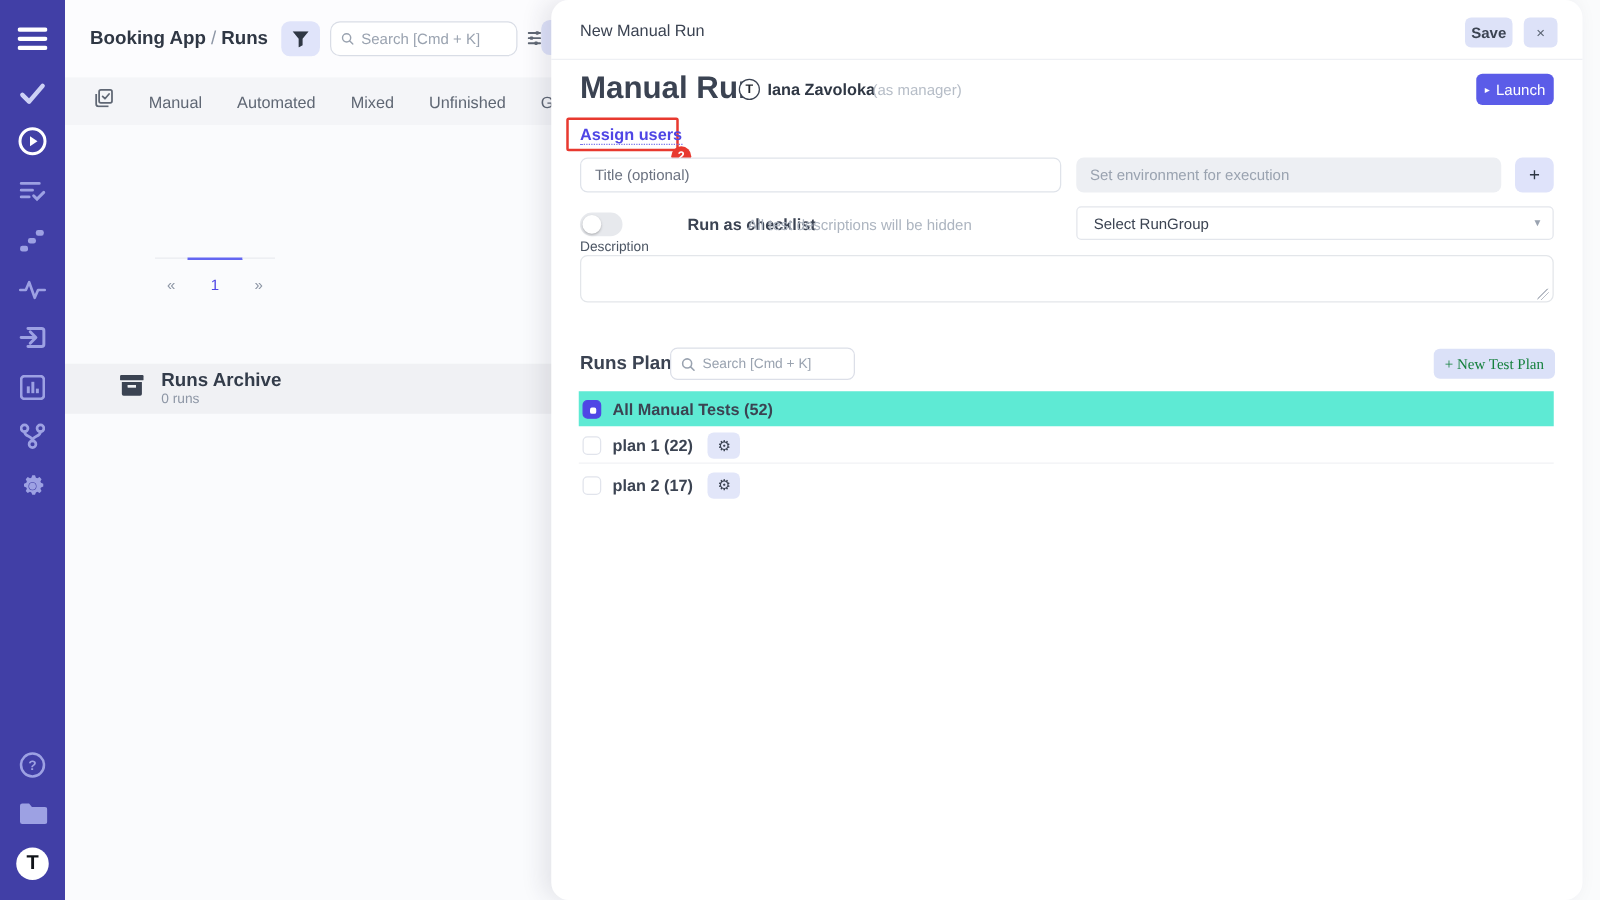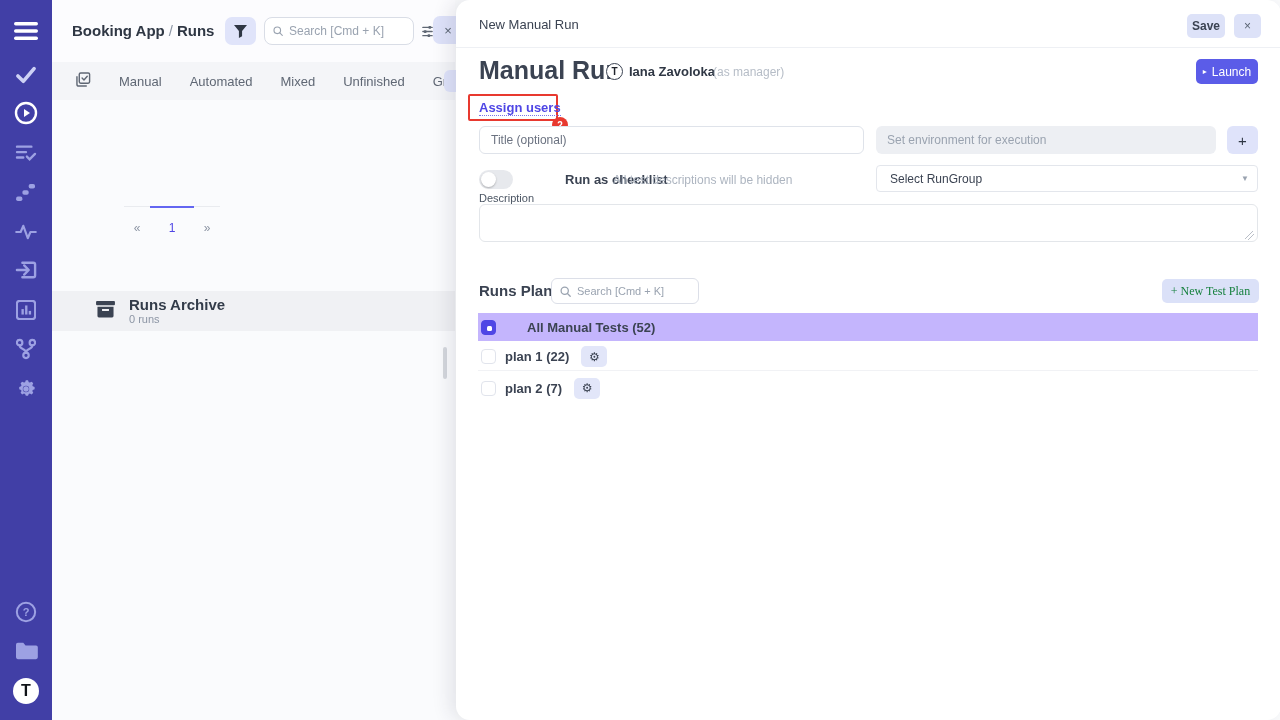--- a/index.html
+++ b/index.html
@@ -45,21 +45,21 @@
 
   .archive-row { position:absolute; left:0; top:291px; width:403px; height:40px; background:#f0f1f4; display:flex; align-items:center; cursor:pointer; }
   .archive-icon { margin-left:44px; }
   .archive-texts { margin-left:14px; }
   .archive-title { font-size:15px; font-weight:bold; color:#333c4a; line-height:16px; }
   .archive-sub { font-size:11px; color:#8d96a5; line-height:13px; }
 
   .lp-scrollbar { position:absolute; left:391px; top:347px; width:4px; height:32px; border-radius:2px; background:#d4d7dd; }
 
   
-  .panel { position:absolute; left:456px; top:0; width:825px; height:720px; background:#fff; box-shadow:-7px 0 18px rgba(40,44,70,.10); z-index:10;border-radius:14px; }
+  .panel { position:absolute; left:441px; top:0; width:825px; height:720px; background:#fff; box-shadow:-7px 0 18px rgba(40,44,70,.10); z-index:10;border-radius:14px; }
   .panel-top { position:absolute; left:0; top:0; width:825px; height:48px; border-bottom:1px solid #eef0f4; }
   .panel-title { position:absolute; left:23px; top:17px; font-size:13px; color:#3b4352; }
   .save-btn { position:absolute; left:731px; top:14px; width:38px; height:24px; background:#dde2f8; border:none; border-radius:5px; font-size:12px; font-weight:bold; color:#3b4352; cursor:pointer; font-family:inherit; }
   .panel-close-btn { position:absolute; left:778px; top:14px; width:27px; height:24px; background:#dde2f8; border:none; border-radius:5px; font-size:12px; color:#5a6472; cursor:pointer; }
 
   .run-h1 { position:absolute; left:23px; top:56px; font-size:25px; font-weight:bold; color:#3b4352; }
   .owner-avatar { position:absolute; left:150px; top:63px; width:17px; height:17px; border:1.5px solid #3b4352; border-radius:50%; background:#fff; display:flex; align-items:center; justify-content:center; font-size:10px; font-weight:bold; color:#20242c; }
   .owner-name { position:absolute; left:173px; top:64px; font-size:13px; font-weight:bold; color:#2f3744; }
   .owner-role { position:absolute; left:257px; top:65px; font-size:12px; color:#b6bdc7; }
   .launch-btn { position:absolute; left:740px; top:59px; width:62px; height:25px; background:#5b5ce8; border:none; border-radius:5px; color:#fff; font-size:12px; cursor:pointer; display:flex; align-items:center; justify-content:center; gap:5px; font-family:inherit; }
@@ -88,21 +88,21 @@
   .resize-grip { position:absolute; left:789px; top:231px; width:9px; height:9px; background:
      linear-gradient(135deg, transparent 40%, #b9bec7 40%, #b9bec7 48%, transparent 48%, transparent 62%, #b9bec7 62%, #b9bec7 70%, transparent 70%); }
 
   .tp-title { position:absolute; left:23px; top:282px; font-size:15px; font-weight:bold; color:#3b4352; }
   .tp-search { position:absolute; left:95px; top:278px; width:148px; height:26px; background:#fff; border:1px solid #dcdfe8; border-radius:6px; display:flex; align-items:center; padding:0 8px; }
   .tp-search input { border:none; outline:none; width:112px; font-size:11px; background:transparent; margin-left:6px; font-family:inherit; color:#3b4352; }
   .tp-search input::placeholder { color:#9aa3b0; }
   .new-plan-btn { position:absolute; left:706px; top:279px; width:97px; height:24px; background:#dbe1f8; border:none; border-radius:5px; font-size:12px; color:#15803d; cursor:pointer; font-family:Liberation Serif, serif; }
 
   .plan-row { position:absolute; left:22px; width:780px; height:28px; display:flex; align-items:center; }
-  .plan-row.hl { background:#c4b5fd;gap:22px; }
+  .plan-row.hl { background:#5eead4; }
   .plan-row.bb { border-bottom:1px solid #f1f2f5; }
   .cbx { width:15px; height:15px; border:1px solid #e1e4ec; border-radius:4px; background:#fff; margin-left:3px; flex:none; cursor:pointer; }
   .cbx.on { background:#4f46e5; border-color:#4f46e5; position:relative; }
   .cbx.on::after { content:""; position:absolute; left:5px; top:5px; width:5px; height:5px; background:#fff; border-radius:1.5px; }
   .plan-label { font-size:13px; font-weight:bold; color:#3b4352; margin-left:9px; white-space:nowrap; }
   .gear-btn { margin-left:12px; width:26px; height:21px; background:#e2e6f9; border:none; border-radius:5px; font-size:12px; color:#3b4352; cursor:pointer; line-height:20px; }
 </style>
 </head>
 <body>
 
@@ -335,18 +335,18 @@
       <span class="cbx on"></span>
       <span class="plan-label">All Manual Tests (52)</span>
     </div>
     <div class="plan-row bb" style="top:343px">
       <span class="cbx"></span>
       <span class="plan-label">plan 1 (22)</span>
       <button class="gear-btn"><span>⚙</span></button>
     </div>
     <div class="plan-row" style="top:374px">
       <span class="cbx"></span>
-      <span class="plan-label">plan 2 (7)</span>
+      <span class="plan-label">plan 2 (17)</span>
       <button class="gear-btn"><span>⚙</span></button>
     </div>
   </main>
 
 </div>
 
 </body></html>

